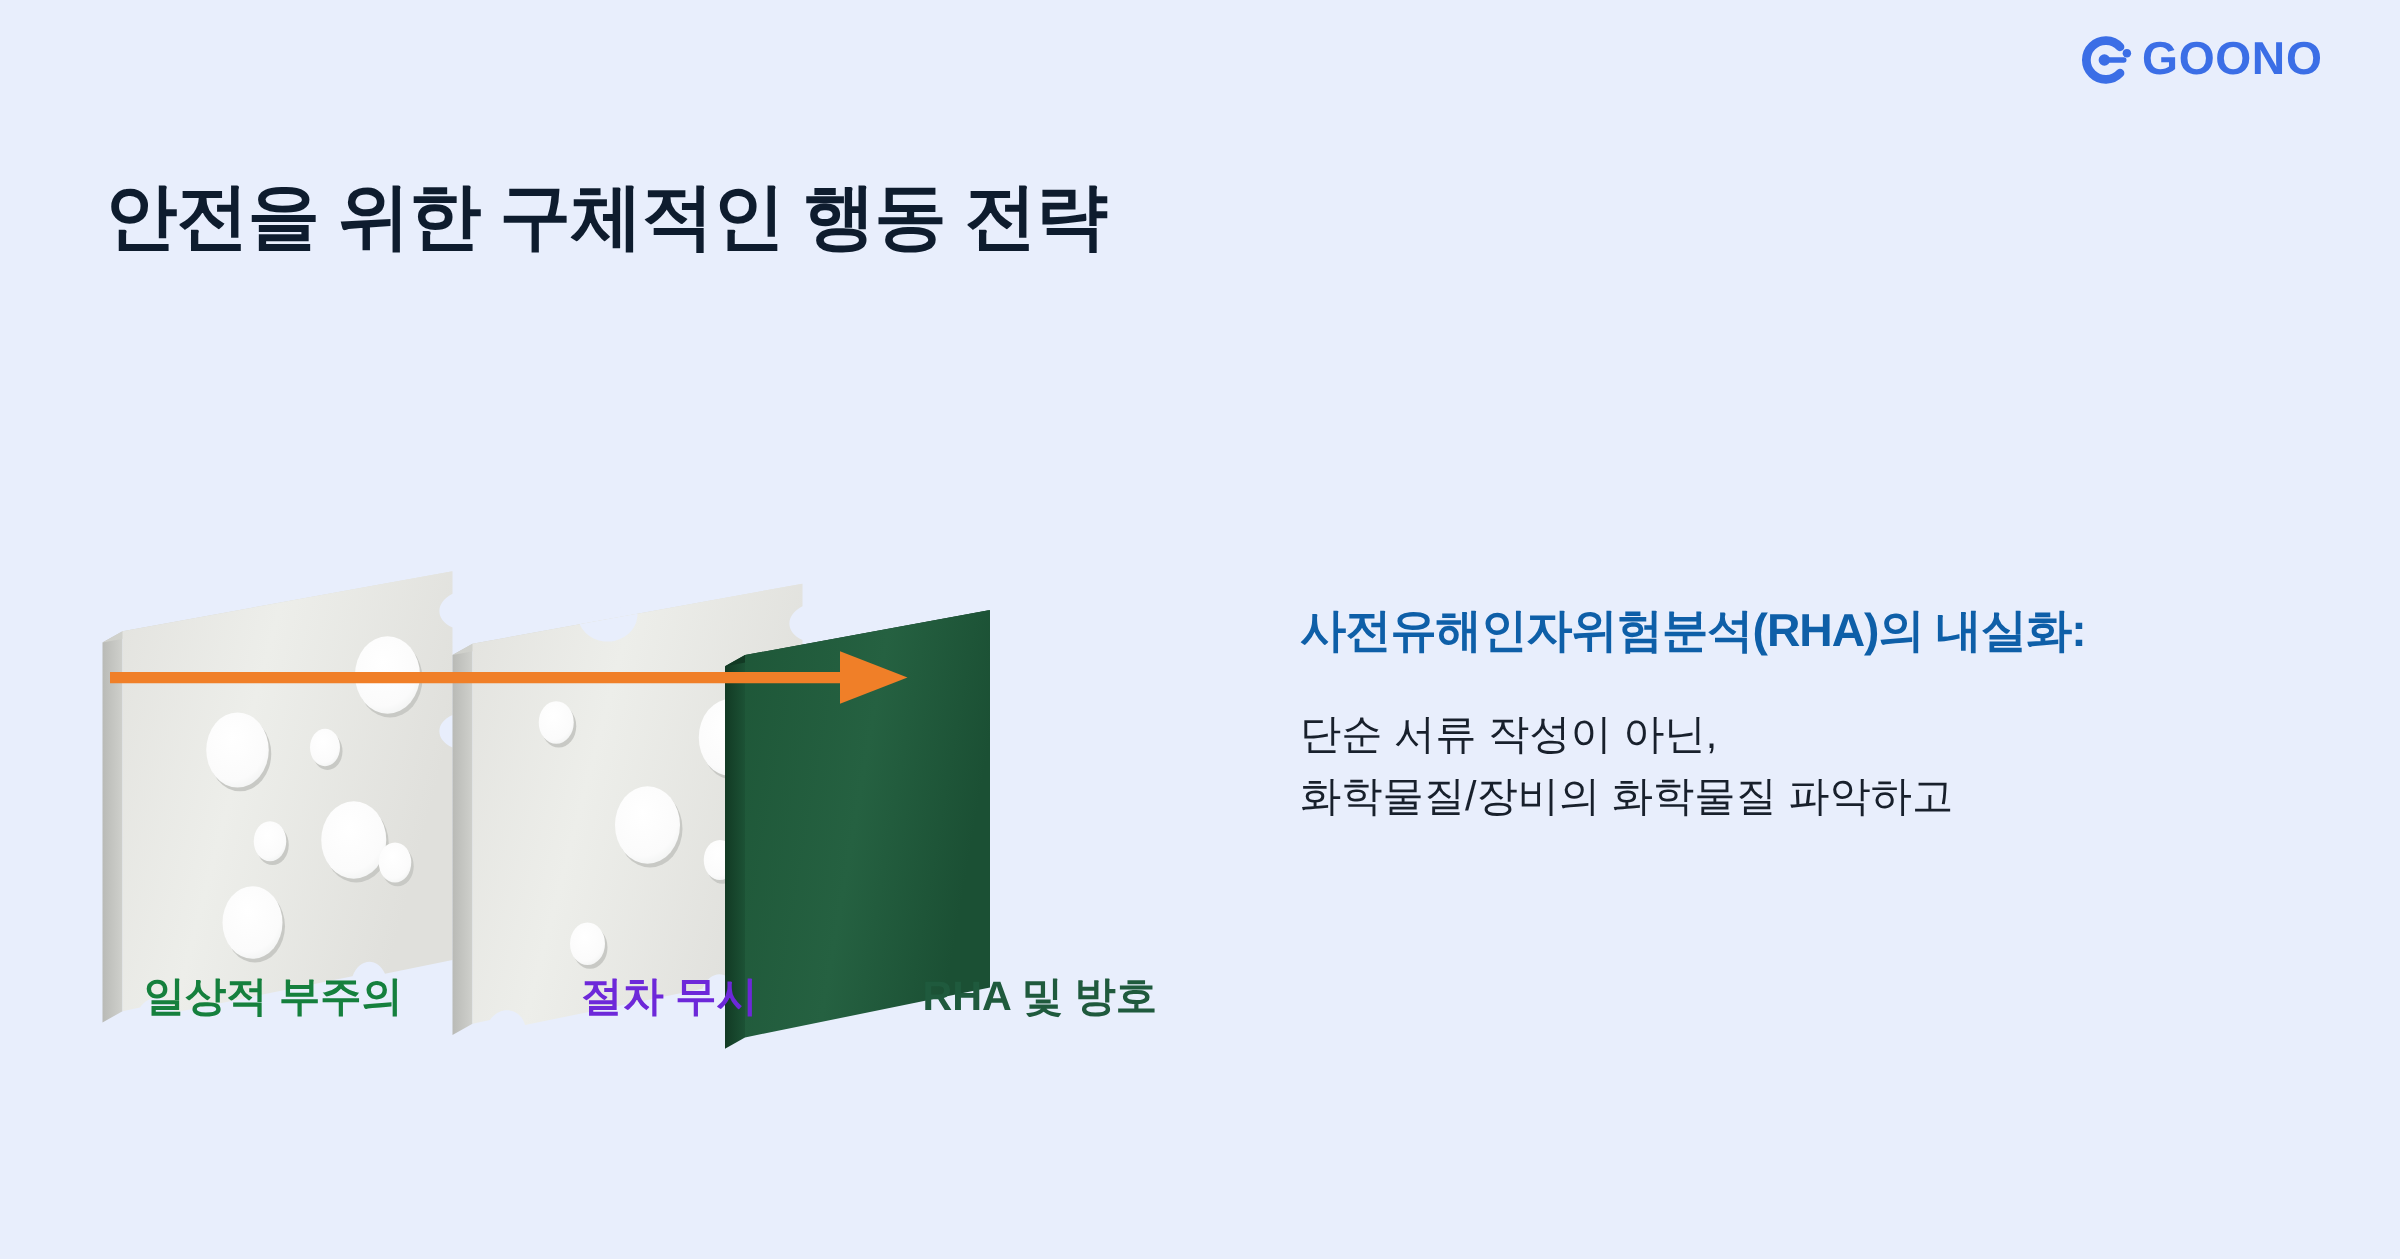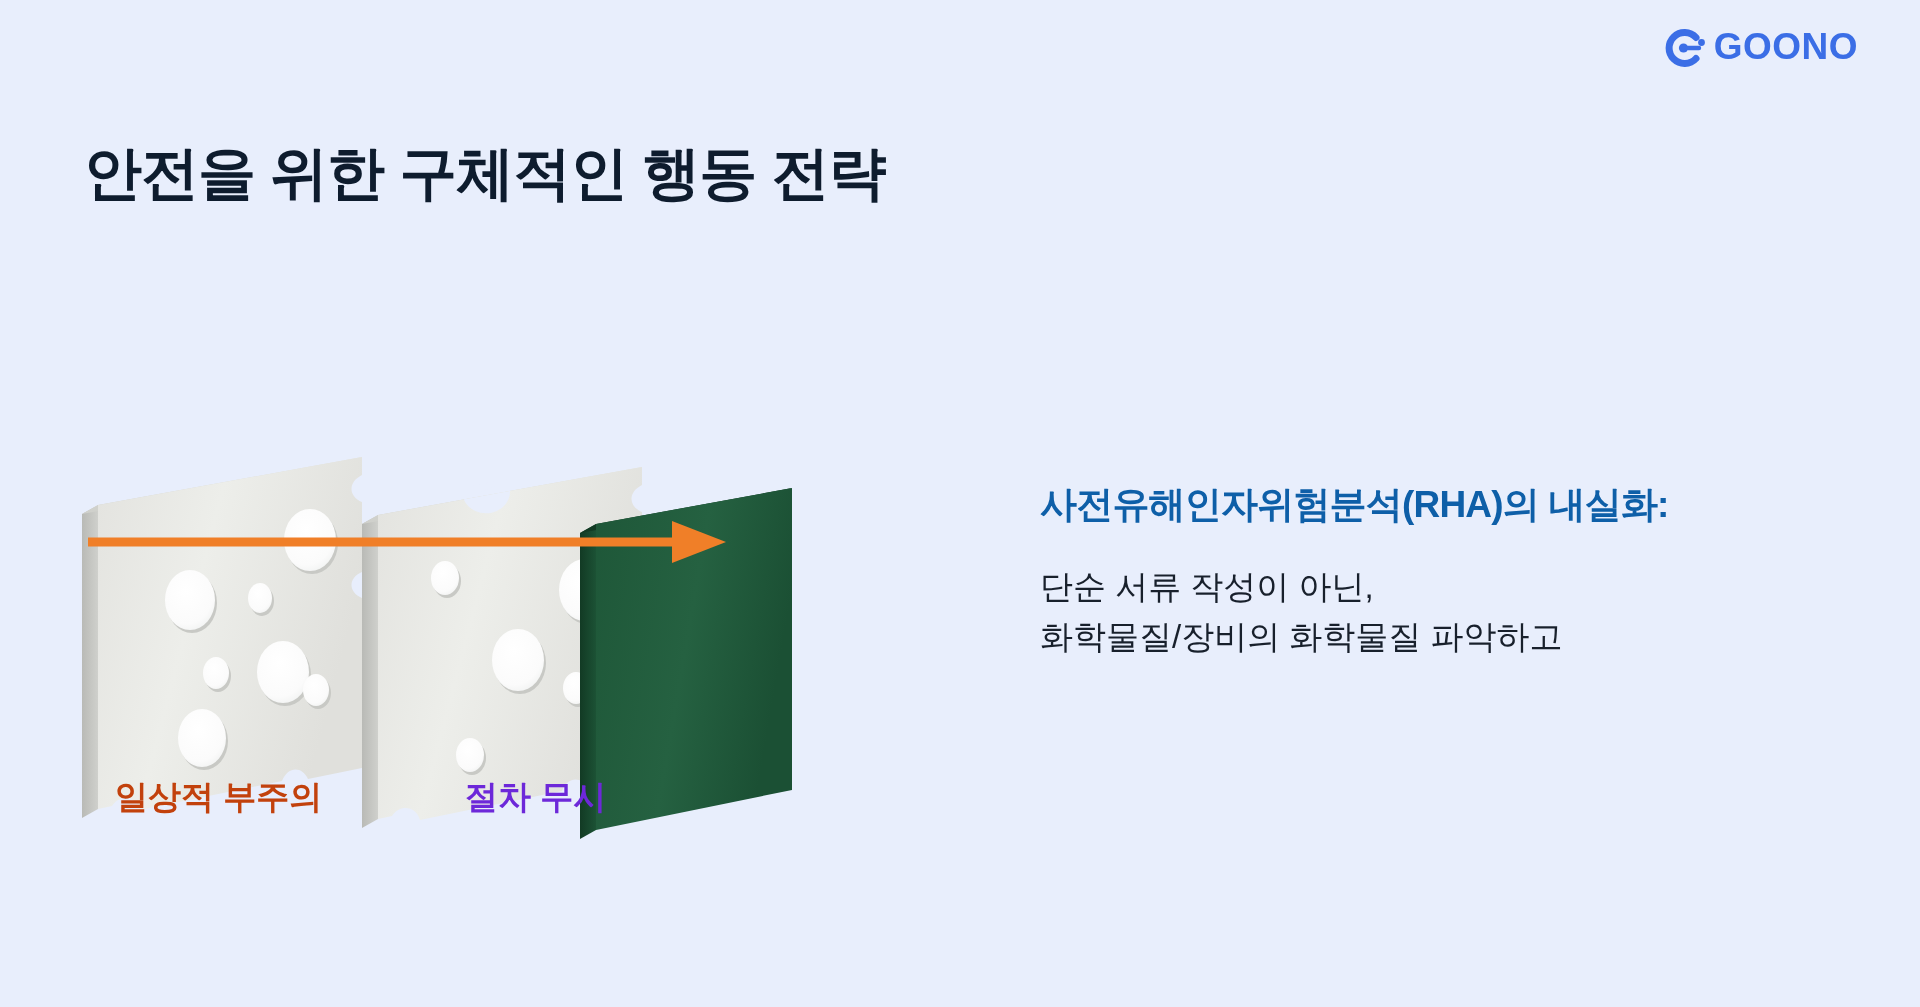--- a/index.html
+++ b/index.html
@@ -66,21 +66,21 @@
     top: 775px;
     width: 990px;
     height: 60px;
   }
   .label {
     position: absolute;
     font-size: 33px;
     font-weight: 700;
     white-space: nowrap;
   }
-  .label-1 { left: 75px;  color: #c2410c; }
+  .label-1 { left: 75px;  color: #15803d; }
   .label-2 { left: 425px; color: #6d28d9; }
   .label-3 { left: 698px; color: #1f5a3d; }
 
   
   .textblock {
     position: absolute;
     left: 1040px;
     top: 440px;
     width: 830px;
     margin-top: 40px;
@@ -267,20 +267,21 @@
       <g>
         <line x1="48" y1="242" x2="650" y2="242" stroke="#f07f28" stroke-width="9"></line>
         <polygon points="632,221 686,242 632,263" fill="#f07f28"></polygon>
       </g>
     </svg>
   </div>
 
   <div class="labels">
     <span class="label label-1">일상적 부주의</span>
     <span class="label label-2">절차 무시</span>
+    <span class="label label-3">RHA 및 방호</span>
   </div>
 
   <div class="textblock">
     <div class="tb-heading">사전유해인자위험분석(RHA)의 내실화:</div>
     <div class="tb-line">단순 서류 작성이 아닌,</div>
     <div class="tb-line">화학물질/장비의 화학물질 파악하고</div>
   </div>
 
 </div>
 

